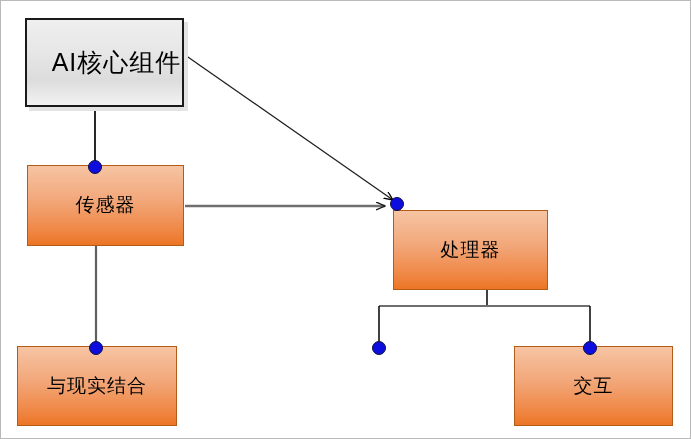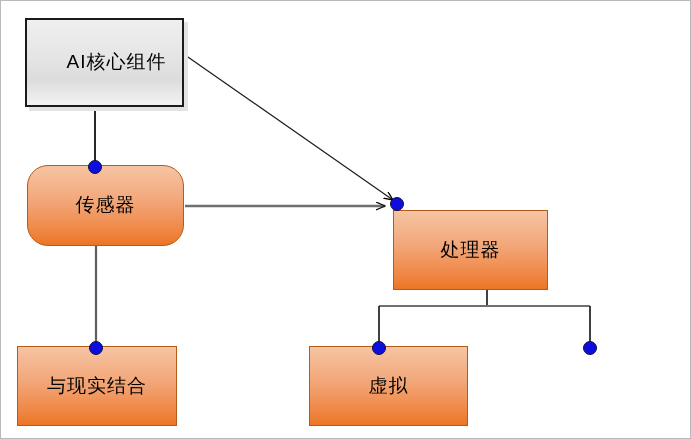--- a/index.html
+++ b/index.html
@@ -44,21 +44,21 @@
 
   .node.orange {
     background: linear-gradient(to bottom, #f6c4a3 0%, #f2a678 45%, #ef8440 85%, #ec7524 100%);
     border: 1px solid #b35c18;
     font-size: 19px;
   }
 
   .node.gray {
     background: linear-gradient(to bottom, #efefef 0%, #e6e6e6 40%, #dcdcdc 70%, #f2f2f2 100%);
     border: 2px solid #1a1a1a;
-    font-size: 19px;
+    font-size: 25px;
     box-shadow: 4px 4px 0 0 #e3e3e3;
     padding-left: 24px;
   }
 
   .node-label {
     display: block;
     letter-spacing: 1px;
   }
 
   .port {
@@ -99,36 +99,36 @@
     <path d="M486,245 L486,305" fill="none" stroke="#111111" stroke-width="1.6"></path>
     <path d="M378,305 L589,305" fill="none" stroke="#6f6f6f" stroke-width="2.2"></path>
     <path d="M378,305 L378,348" fill="none" stroke="#111111" stroke-width="1.6"></path>
     <path d="M589,305 L589,348" fill="none" stroke="#111111" stroke-width="1.6"></path>
   </svg>
 
   <div class="node gray" style="left:24px; top:17px; width:159px; height:89px;">
     <span class="node-label">AI核心组件</span>
   </div>
 
-  <div class="node orange" style="left:26px; top:164px; width:157px; height:81px;border-radius:21px;">
+  <div class="node orange" style="left:26px; top:164px; width:157px; height:81px;">
     <span class="node-label">传感器</span>
   </div>
 
   <div class="node orange" style="left:392px; top:165px; width:155px; height:80px;margin-top:44px;">
     <span class="node-label">处理器</span>
   </div>
 
   <div class="node orange" style="left:16px; top:345px; width:160px; height:80px;">
     <span class="node-label">与现实结合</span>
   </div>
 
-  <div class="node orange" style="left:308px; top:345px; width:159px; height:80px;">
-    <span class="node-label">虚拟</span>
+
+  <div class="node orange" style="left:513px; top:345px; width:159px; height:80px;">
+    <span class="node-label">交互</span>
   </div>
-
 
   <span class="port" style="left:87px;  top:159px;"></span>
   <span class="port" style="left:389px; top:196px;"></span>
   <span class="port" style="left:88px;  top:340px;"></span>
   <span class="port" style="left:371px; top:340px;"></span>
   <span class="port" style="left:582px; top:340px;"></span>
 
 </div>
 
 </body></html>

